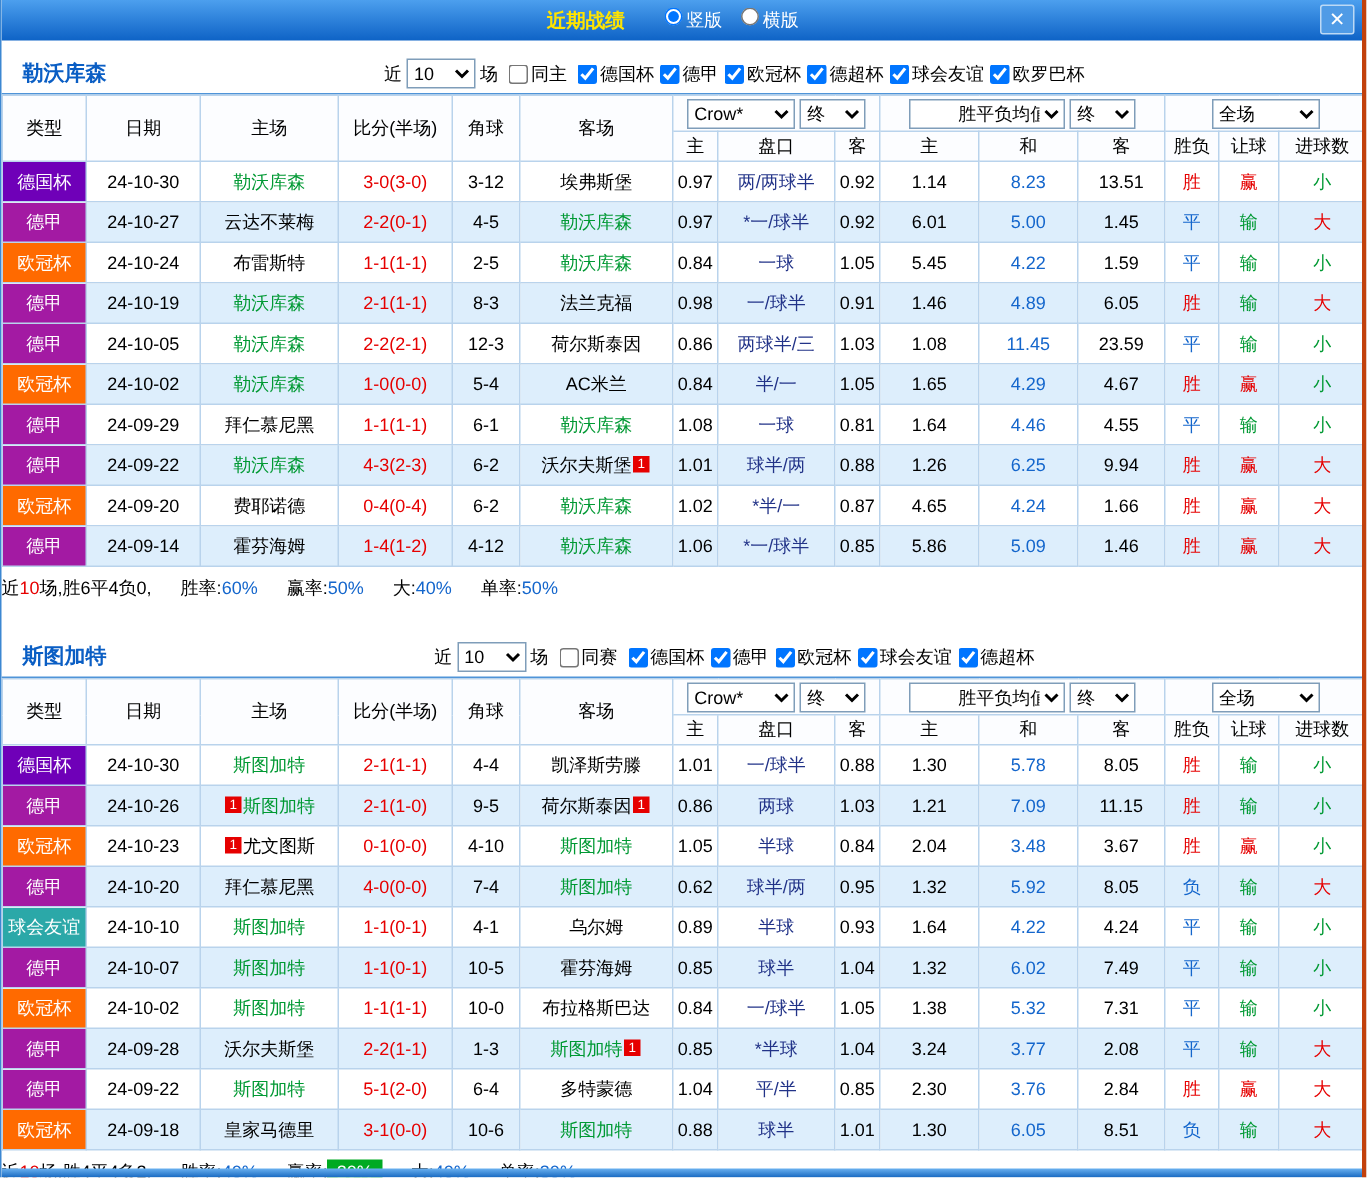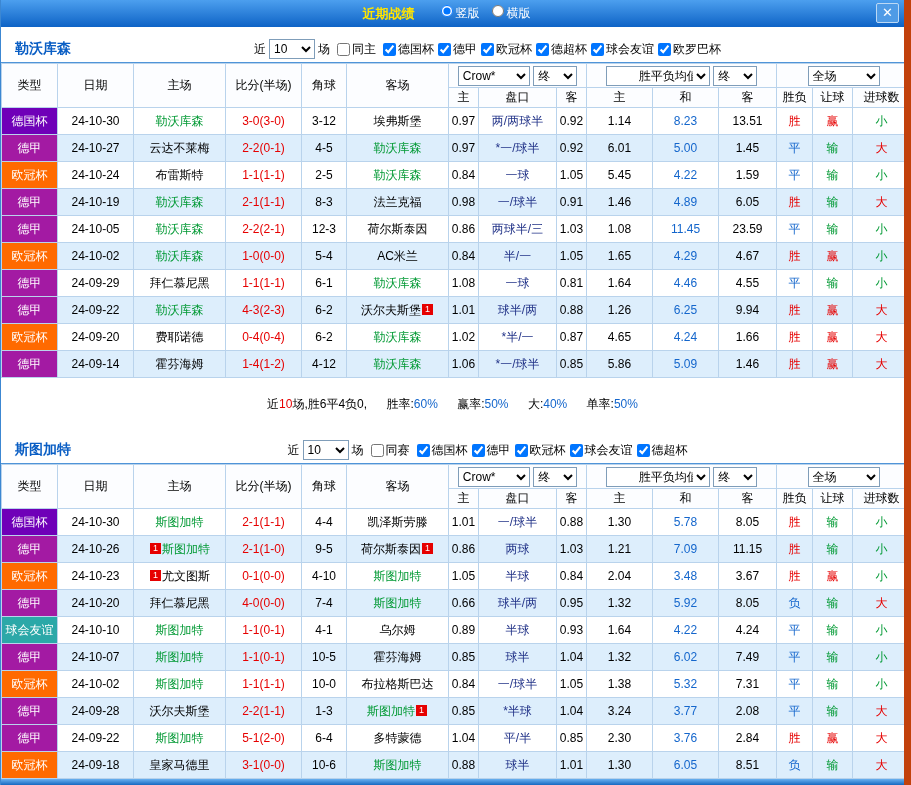--- a/index.html
+++ b/index.html
@@ -1,19 +1,19 @@
 <!DOCTYPE html>
 <html><head>
 <meta charset="utf-8">
 <style>
   * { box-sizing: border-box; }
   html,body { margin:0; padding:0; background:#eef3f8; }
   body { font-family:"Liberation Sans","DejaVu Sans",sans-serif; font-size:12px; color:#000; }
   .wrap { width:911px; height:785px; margin:0 auto; background:#fff; position:relative; overflow:hidden;
-          border-left:1px solid #3c87d2; border-right:7px solid #c2410c; }
+          border-left:1px solid #3c87d2; border-right:3px solid #c2410c; }
   
   .titlebar { height:27px; background:linear-gradient(#4c9fee,#0e63c6); display:flex; align-items:center;
               justify-content:center; position:relative; }
   .titlebar .title { color:#ffe400; font-weight:bold; font-size:13px; margin-right:26px; }
   .radio-label { color:#fff; display:inline-flex; align-items:flex-start; margin-right:12px; cursor:pointer; }
   .radio-label input { margin:0 3px 0 0; width:12px; height:12px; }
   .close-btn { position:absolute; right:5px; top:3px; width:23px; height:20px; background:#4f9be6;
                border:1px solid #bcd9f5; color:#fff; text-align:center; line-height:18px; font-size:13px;
                cursor:pointer; border-radius:2px; }
   
@@ -39,21 +39,21 @@
   .grid tbody tr.alt td { background:#ddeefc; }
   td.type-cell { color:#fff; }
   td.red, span.red { color:#e60000; }
   td.navy { color:#223388; }
   td.blue, span.blue { color:#1466cc; }
   span.team { color:#000000; }
   span.team.green { color:#009933; }
   .badge { display:inline-block; background:#e60000; color:#fff; font-size:9px; line-height:11px; width:11px;
            height:11px; vertical-align:2px; margin:0 1px; text-align:center; }
   
-  .summary { text-align:center; padding:18px 0 5px 0; }
+  .summary { padding:6px 0 5px 0; }
   .summary .sp { margin-left:16px; }
   .summary .hl { background:#00aa22; color:#fff; padding:1px 6px; }
   
   .bottom-strip { position:absolute; bottom:0; left:0; right:0; height:6px; background:linear-gradient(#6ab1f0,#1668c0); }
 </style>
 </head>
 <body>
 
 <div class="wrap">
 
@@ -482,21 +482,21 @@
             <td style="color: rgb(230, 0, 0);">赢</td>
             <td style="color: rgb(0, 153, 51);">小</td>
           </tr>
           <tr class="alt">
             <td class="type-cell" style="background: rgb(163, 26, 163);">德甲</td>
             <td>24-10-20</td>
             <td><span class="team">拜仁慕尼黑</span></td>
             <td class="red">4-0(0-0)</td>
             <td>7-4</td>
             <td><span class="team green">斯图加特</span></td>
-            <td>0.66</td>
+            <td>0.62</td>
             <td class="navy">球半/两</td>
             <td>0.95</td>
             <td>1.32</td>
             <td class="blue">5.92</td>
             <td>8.05</td>
             <td style="color: rgb(20, 102, 204);">负</td>
             <td style="color: rgb(0, 153, 51);">输</td>
             <td style="color: rgb(230, 0, 0);">大</td>
           </tr>
           <tr>

